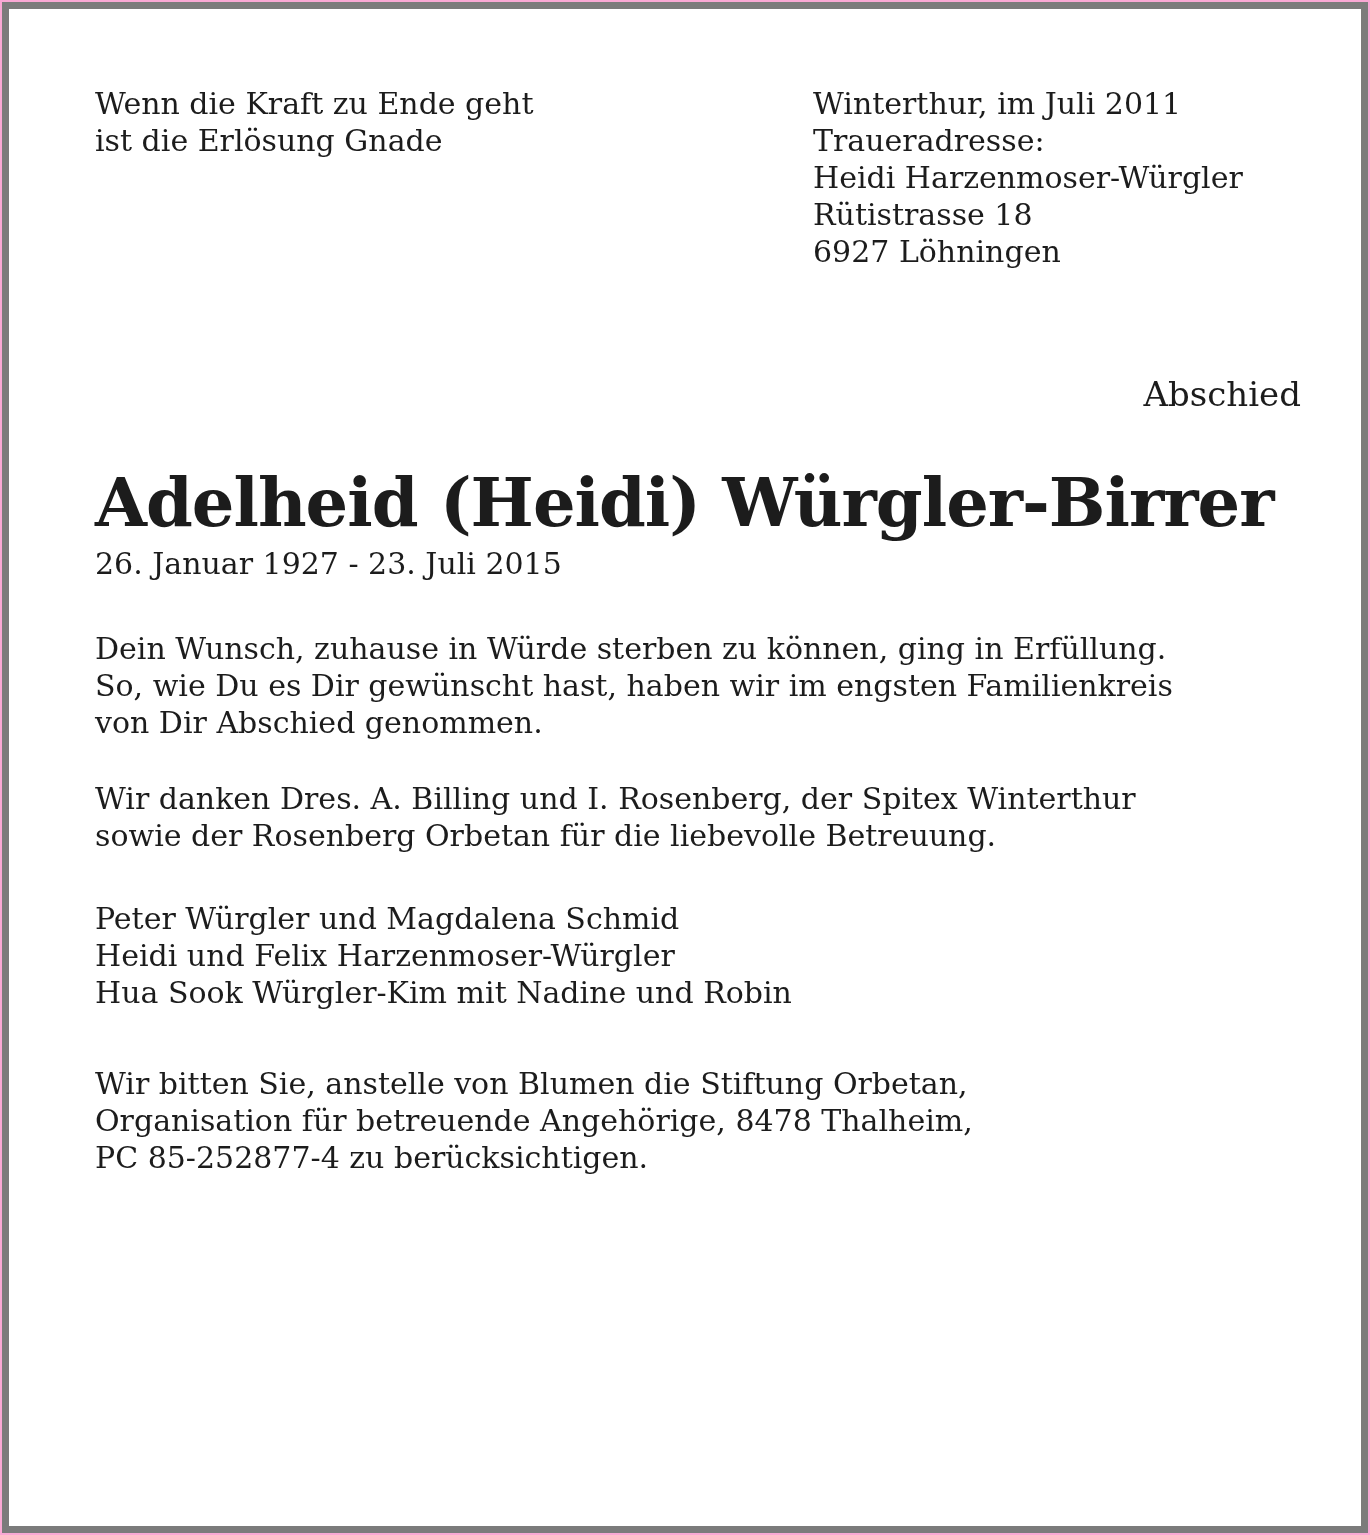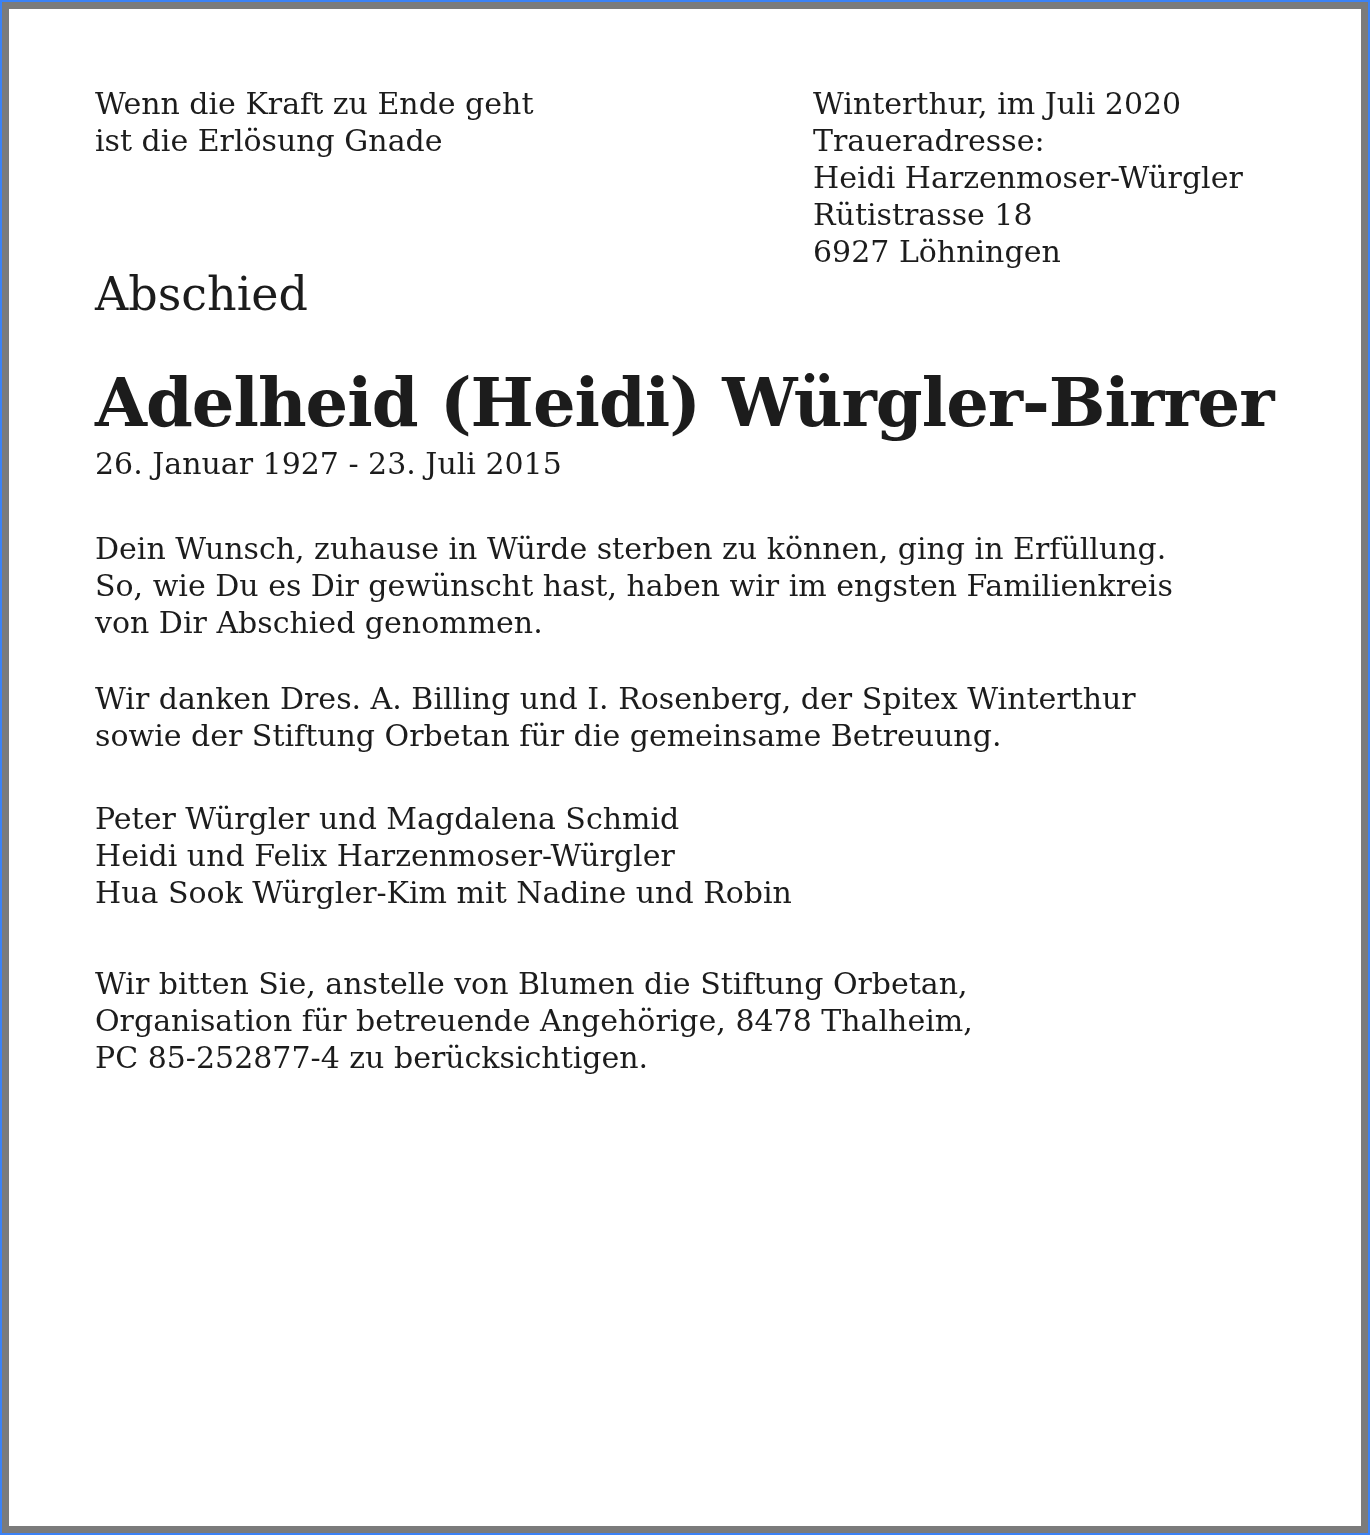--- a/index.html
+++ b/index.html
@@ -4,21 +4,21 @@
 <style>
   html, body {
     margin: 0;
     padding: 0;
     background: #ffffff;
   }
   .page {
     width: 1370px;
     height: 1535px;
     box-sizing: border-box;
-    border: 2px solid #3b82f6;
+    border: 2px solid #f9a8d4;
     background: #ffffff;
     font-family: "DejaVu Serif", "Liberation Serif", serif;
     color: #1c1c1c;
   }
   .page-inner {
     width: 100%;
     height: 100%;
     box-sizing: border-box;
     border: 7px solid #7b7b7b;
     background: #ffffff;
@@ -37,22 +37,24 @@
     font-size: 30px;
     line-height: 37px;
   }
   .address-block {
     flex: 1 1 auto;
     font-size: 30px;
     line-height: 37px;
   }
 
   .doc-title {
-    font-size: 46px;
+    margin-top: 100px;
+    font-size: 34px;
     line-height: 49px;
+    text-align: right;
   }
 
   .intro {
     margin-top: 50px;
     font-size: 30px;
     line-height: 37px;
   }
 
   .deceased-name {
     margin-top: 44px;
@@ -97,41 +99,41 @@
 </head>
 <body>
 
 <div class="page">
   <div class="page-inner">
 
     <div class="header-row">
       <div class="quote preline">Wenn die Kraft zu Ende geht
 ist die Erlösung Gnade</div>
       <div class="address-block">
-        <div class="preline">Winterthur, im Juli 2020</div>
+        <div class="preline">Winterthur, im Juli 2011</div>
         <div class="preline">Traueradresse:</div>
         <div class="preline">Heidi Harzenmoser-Würgler
 Rütistrasse 18
 6927 Löhningen</div>
       </div>
     </div>
 
     <div class="doc-title">Abschied</div>
 
 
     <div class="deceased-name">Adelheid (Heidi) Würgler-Birrer</div>
 
     <div class="deceased-dates">26. Januar 1927 - 23. Juli 2015</div>
 
     <div class="para-1 preline">Dein Wunsch, zuhause in Würde sterben zu können, ging in Erfüllung.
 So, wie Du es Dir gewünscht hast, haben wir im engsten Familienkreis
 von Dir Abschied genommen.</div>
 
     <div class="para-2 preline">Wir danken Dres. A. Billing und I. Rosenberg, der Spitex Winterthur
-sowie der Stiftung Orbetan für die gemeinsame Betreuung.</div>
+sowie der Rosenberg Orbetan für die liebevolle Betreuung.</div>
 
 
     <div class="family preline">Peter Würgler und Magdalena Schmid
 Heidi und Felix Harzenmoser-Würgler
 Hua Sook Würgler-Kim mit Nadine und Robin</div>
 
     <div class="donation preline">Wir bitten Sie, anstelle von Blumen die Stiftung Orbetan,
 Organisation für betreuende Angehörige, 8478 Thalheim,
 PC 85-252877-4 zu berücksichtigen.</div>
 

